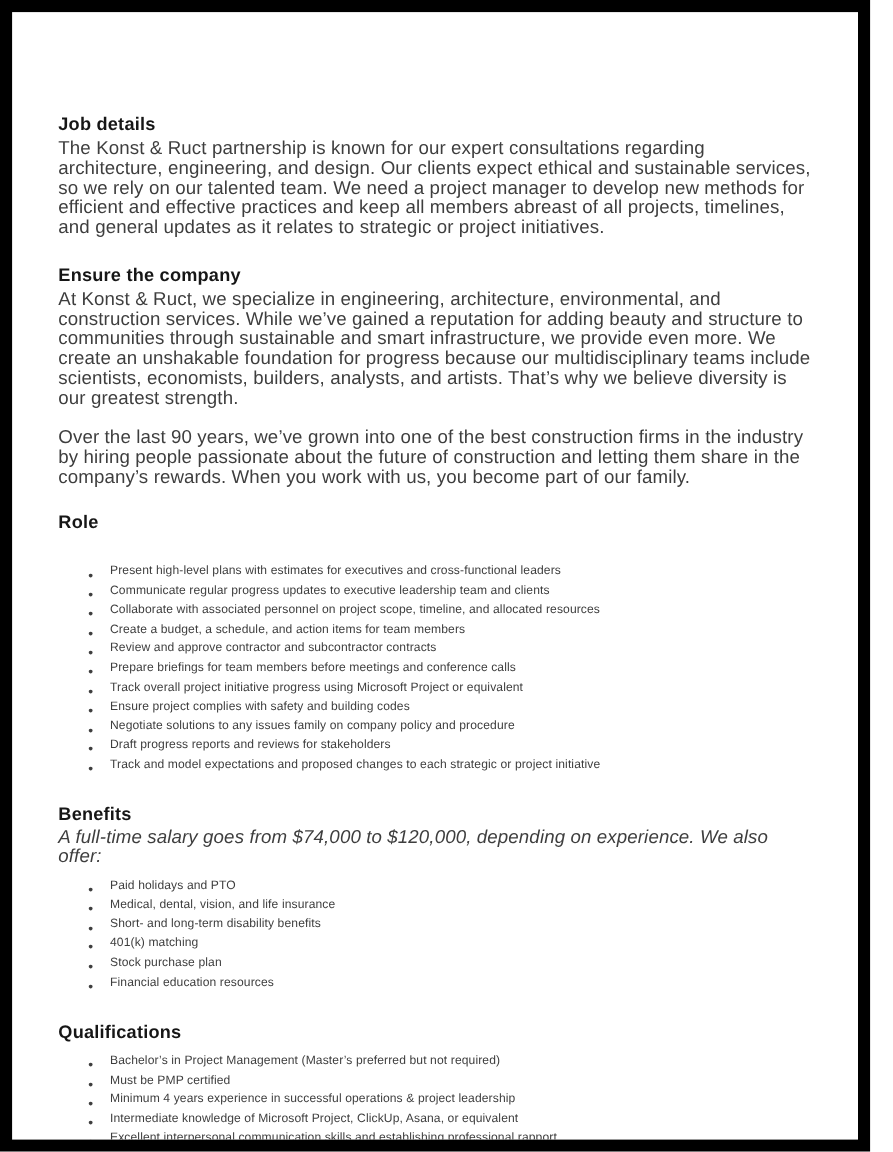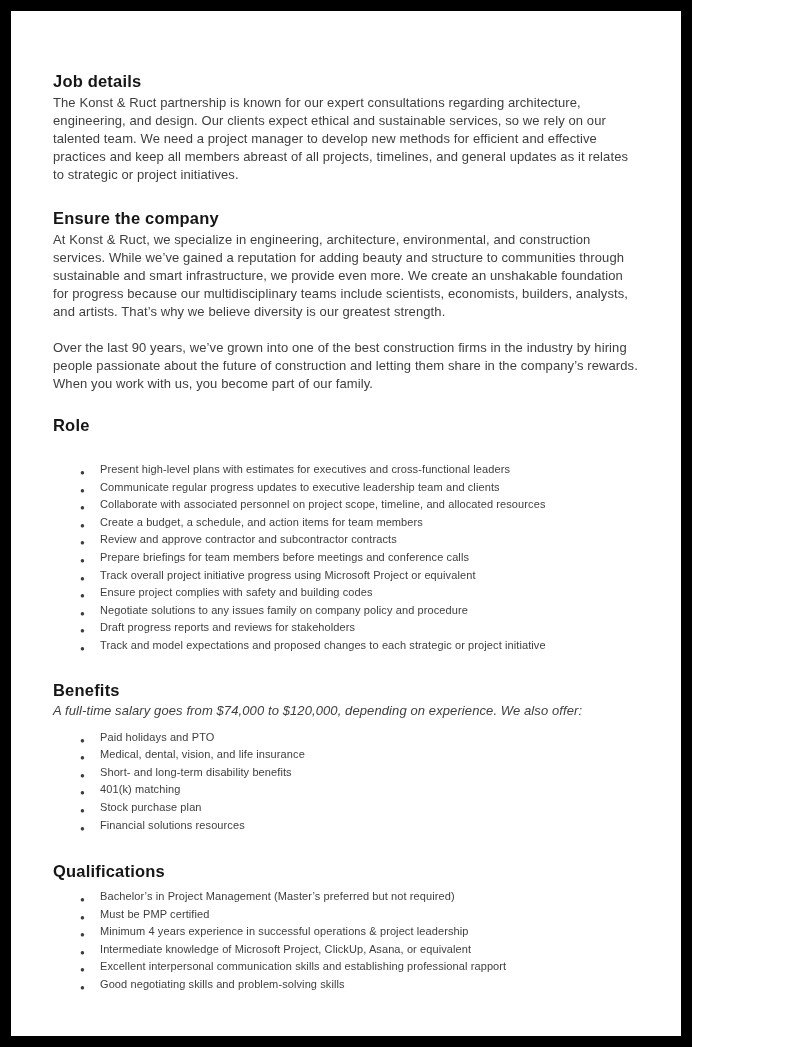--- a/index.html
+++ b/index.html
@@ -3,37 +3,37 @@
 <meta charset="utf-8">
 <style>
   html, body {
     margin: 0;
     padding: 0;
     background: #ffffff;
     font-family: "Liberation Sans", "DejaVu Sans", sans-serif;
   }
   .page {
     box-sizing: border-box;
-    width: 692px;
+    width: 791px;
     height: 1047px;
     border: 11px solid #000000;
     background: #ffffff;
-    padding: 60px 41px 0 42px;
+    padding: 92px 41px 0 42px;
     overflow: hidden;
   }
   .section-heading {
     font-size: 16.5px;
     font-weight: 700;
     color: #161616;
     letter-spacing: 0.2px;
     margin: 0;
     line-height: 20px;
   }
   .body-text {
-    font-size: 13px;
+    font-size: 17px;
     line-height: 18px;
     color: #3e3e3e;
     letter-spacing: 0.1px;
     margin: 0;
     max-width: 712px;
   }
   .intro-italic {
     font-style: italic;
   }
   ul.bullet-list {
@@ -105,21 +105,21 @@
 
   <div class="sec-benefits">
     <h2 class="section-heading">Benefits</h2>
     <p class="body-text intro-italic">A full-time salary goes from $74,000 to $120,000, depending on experience. We also offer:</p>
     <ul class="bullet-list">
       <li>Paid holidays and PTO</li>
       <li>Medical, dental, vision, and life insurance</li>
       <li>Short- and long-term disability benefits</li>
       <li>401(k) matching</li>
       <li>Stock purchase plan</li>
-      <li>Financial solutions resources</li>
+      <li>Financial education resources</li>
     </ul>
   </div>
 
   <div class="sec-qualifications">
     <h2 class="section-heading">Qualifications</h2>
     <ul class="bullet-list">
       <li>Bachelor’s in Project Management (Master’s preferred but not required)</li>
       <li>Must be PMP certified</li>
       <li>Minimum 4 years experience in successful operations &amp; project leadership</li>
       <li>Intermediate knowledge of Microsoft Project, ClickUp, Asana, or equivalent</li>

